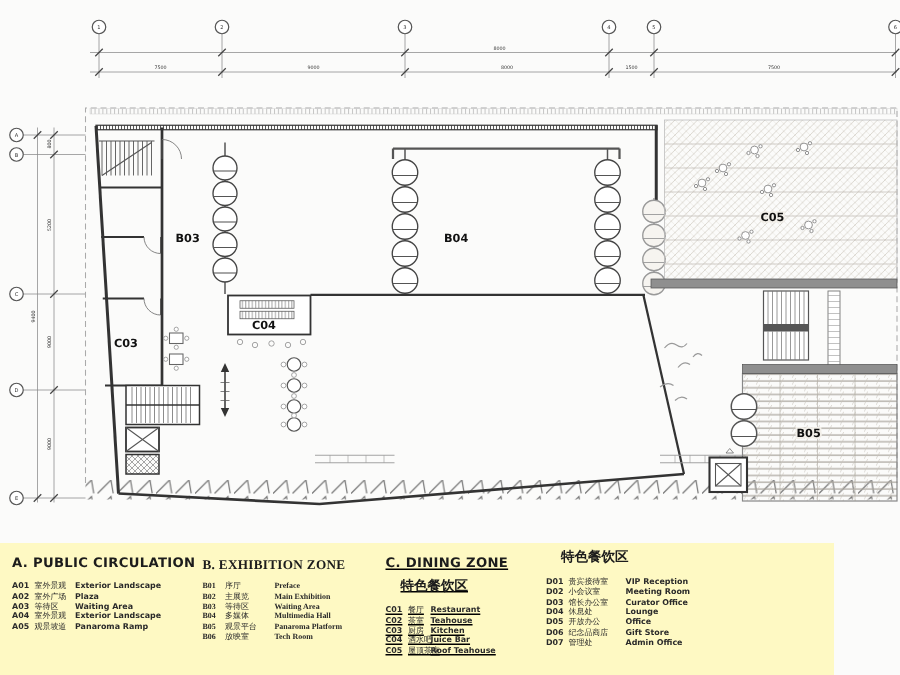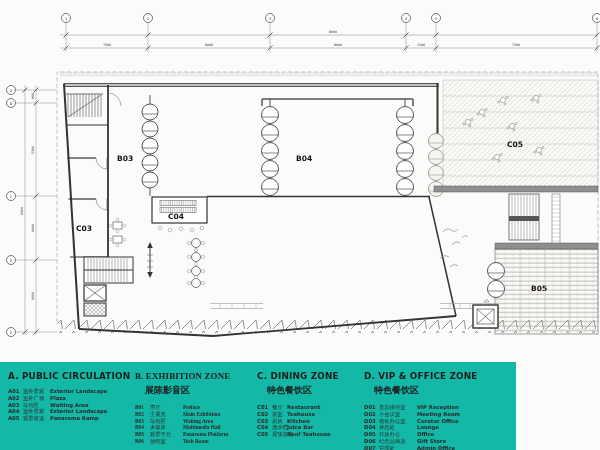--- a/index.html
+++ b/index.html
@@ -9,23 +9,23 @@
     font-family:"DejaVu Sans","Liberation Sans",sans-serif;
     -webkit-font-smoothing:antialiased;
   }
   #plan-svg{position:absolute;left:0;top:0;}
   
   .rlabel{font:700 7.5px "DejaVu Sans",sans-serif;fill:#111;}
   .halo{paint-order:stroke;stroke:#f2efe9;stroke-width:2.5px;}
   .dim{font:3.2px "DejaVu Sans",sans-serif;fill:#333;}
   .bub{font:3.4px "DejaVu Sans",sans-serif;fill:#333;text-anchor:middle;}
   
-  .legend{position:absolute;left:0;top:362px;width:516px;height:88px;background:#14b8a6;}
+  .legend{position:absolute;left:0;top:362px;width:556px;height:88px;background:#fef9c3;}
   .lcol{position:absolute;top:0;}
-  .lcol.a{left:8px;}  .lcol.b{left:135px;font-family:Liberation Serif, serif;} .lcol.c{left:257px;} .lcol.d{left:364px;}
+  .lcol.a{left:8px;}  .lcol.b{left:135px;font-family:Liberation Serif, serif;} .lcol.c{left:257px;text-decoration:underline;} .lcol.d{left:364px;}
   .ltitle{margin-top:9px;font-size:8.8px;font-weight:700;color:#1c1c1c;letter-spacing:.2px;white-space:nowrap;}
   .lsub{margin-top:3px;margin-left:10px;font-size:9px;font-weight:700;color:#1c1c1c;white-space:nowrap;}
   .litems{margin-top:7px;}
   .li{display:flex;font-size:5.3px;line-height:6.8px;color:#2a2a2a;white-space:nowrap;}
   .li .code{font-weight:700;width:15px;flex:0 0 15px;}
   .li .cn{flex:0 0 auto;}
   .lcol.a .cn{width:27px;} .lcol.b .cn{width:33px;} .lcol.c .cn{width:15px;} .lcol.d .cn{width:38px;}
   .li .en{font-weight:600;}
 </style>
 </head>
@@ -528,21 +528,20 @@
       <div class="li">
           <span class="code">A05</span>
           <span class="cn">观景坡道</span>
           <span class="en">Panaroma Ramp</span>
         </div>
     </div>
   </div>
 
   <div class="lcol b">
     <div class="ltitle">B. EXHIBITION ZONE</div>
-    <div class="lsub">展陈影音区</div>
     <div class="litems">
       <div class="li">
           <span class="code">B01</span>
           <span class="cn">序厅</span>
           <span class="en">Preface</span>
         </div>
       <div class="li">
           <span class="code">B02</span>
           <span class="cn">主展览</span>
           <span class="en">Main Exhibition</span>
@@ -596,21 +595,20 @@
         </div>
       <div class="li">
           <span class="code">C05</span>
           <span class="cn">屋顶茶座</span>
           <span class="en">Roof Teahouse</span>
         </div>
     </div>
   </div>
 
   <div class="lcol d">
-    <div class="ltitle">D. VIP &amp; OFFICE ZONE</div>
     <div class="lsub">特色餐饮区</div>
     <div class="litems">
       <div class="li">
           <span class="code">D01</span>
           <span class="cn">贵宾接待室</span>
           <span class="en">VIP Reception</span>
         </div>
       <div class="li">
           <span class="code">D02</span>
           <span class="cn">小会议室</span>

